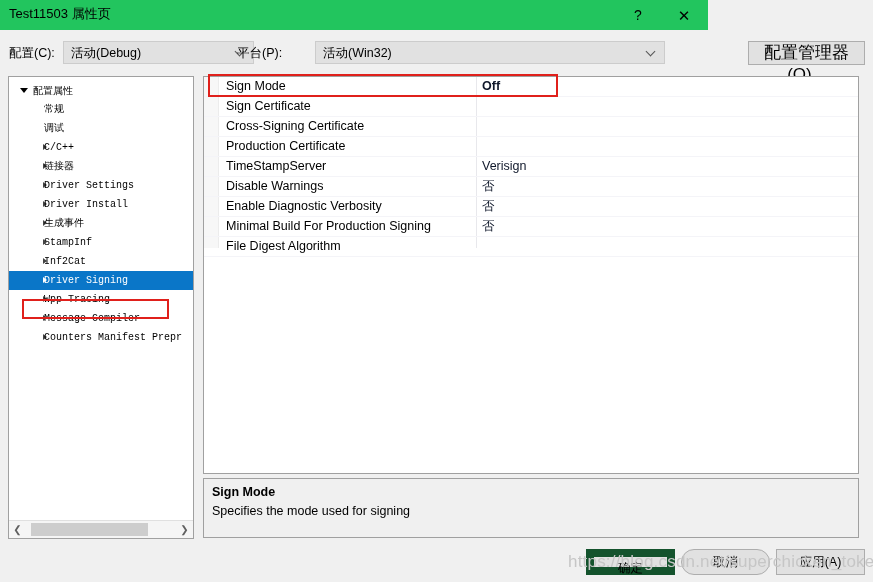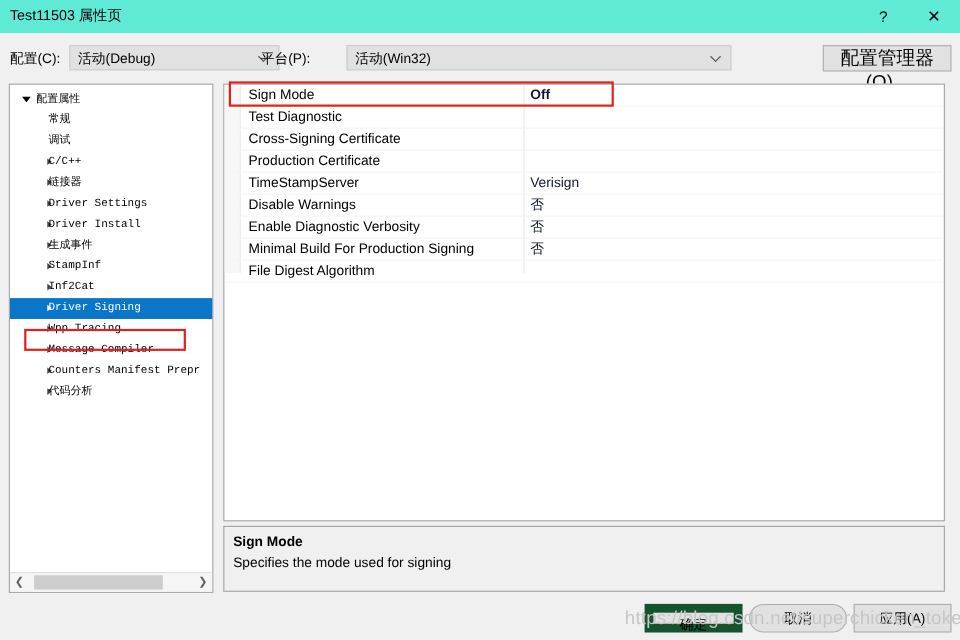--- a/index.html
+++ b/index.html
@@ -14,22 +14,22 @@
     font-size: 12px;
     color: #000000;
     overflow: hidden;
     position: relative;
   }
 
   
   #titlebar {
     position: absolute;
     left: 0; top: 0;
-    width: 873px; height: 30px;
-    background: #5eead4;
+    width: 708px; height: 30px;
+    background: #22c55e;
   }
   #title-text {
     position: absolute;
     left: 9px; top: 5px;
     font-size: 13px;
     color: #000000;
     white-space: nowrap;
   }
   .titlebtn {
     position: absolute;
@@ -398,43 +398,39 @@
         <span class="label">Wpp Tracing</span>
       </div>
       <div class="tree-item d1">
         <span class="arrow"></span>
         <span class="label">Message Compiler</span>
       </div>
       <div class="tree-item d1">
         <span class="arrow"></span>
         <span class="label">Counters Manifest Prepr</span>
       </div>
-      <div class="tree-item d1">
-        <span class="arrow"></span>
-        <span class="label">代码分析</span>
-      </div>
     </div>
   <div id="tree-scrollbar">
     <div class="sb-arrow" id="tree-sb-left">❮</div>
     <div id="tree-sb-thumb"></div>
     <div class="sb-arrow" id="tree-sb-right">❯</div>
   </div>
 </div>
 <div id="tree-redbox"></div>
 
 <div id="grid-panel">
   <div id="grid-left-gutter"></div>
   <div id="grid-col-divider"></div>
   <div id="grid-rows">
       <div class="grid-row">
         <span class="pname">Sign Mode</span>
         <span class="pvalue bold">Off</span>
       </div>
       <div class="grid-row">
-        <span class="pname">Test Diagnostic</span>
+        <span class="pname">Sign Certificate</span>
         <span class="pvalue"></span>
       </div>
       <div class="grid-row">
         <span class="pname">Cross-Signing Certificate</span>
         <span class="pvalue"></span>
       </div>
       <div class="grid-row">
         <span class="pname">Production Certificate</span>
         <span class="pvalue"></span>
       </div>

